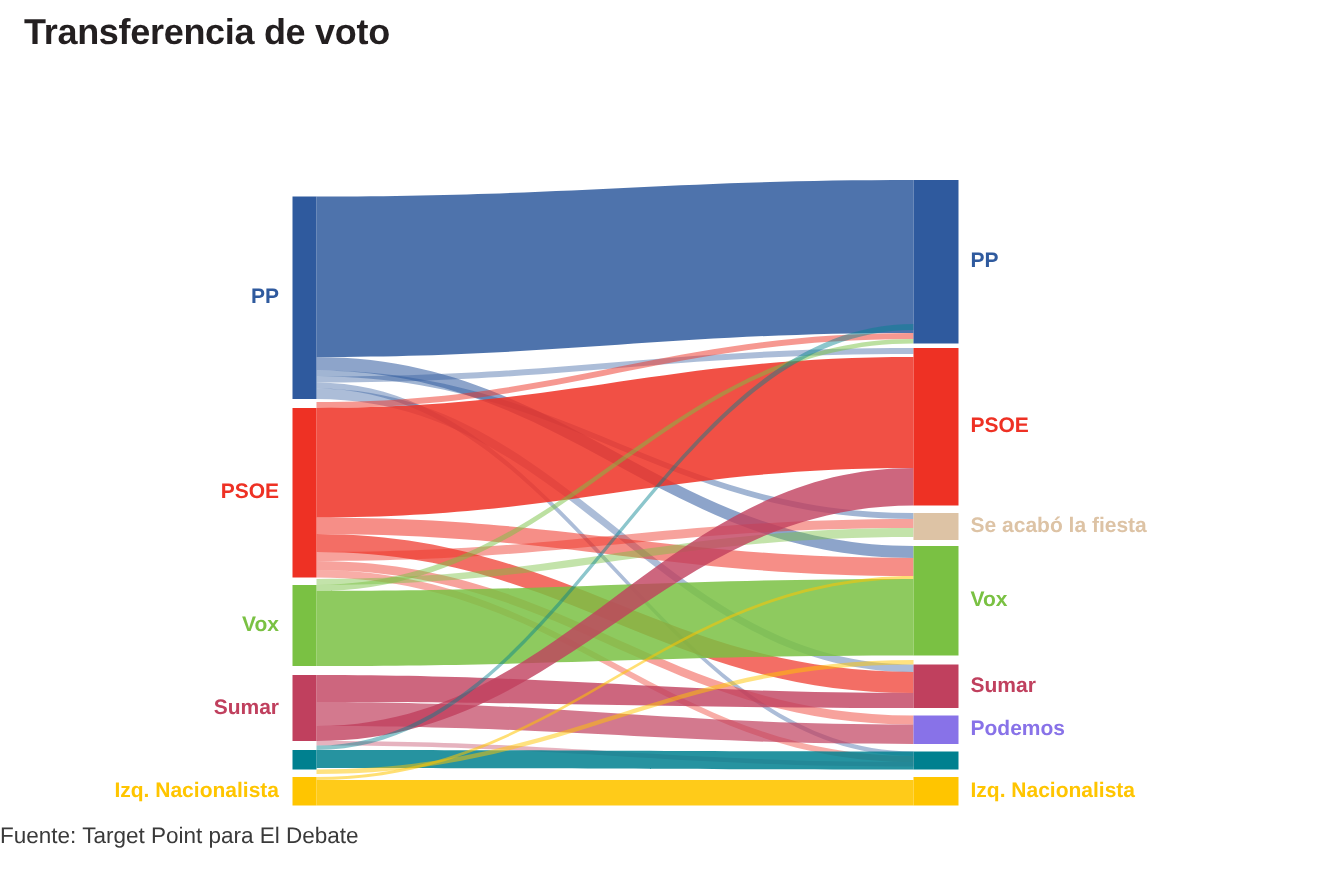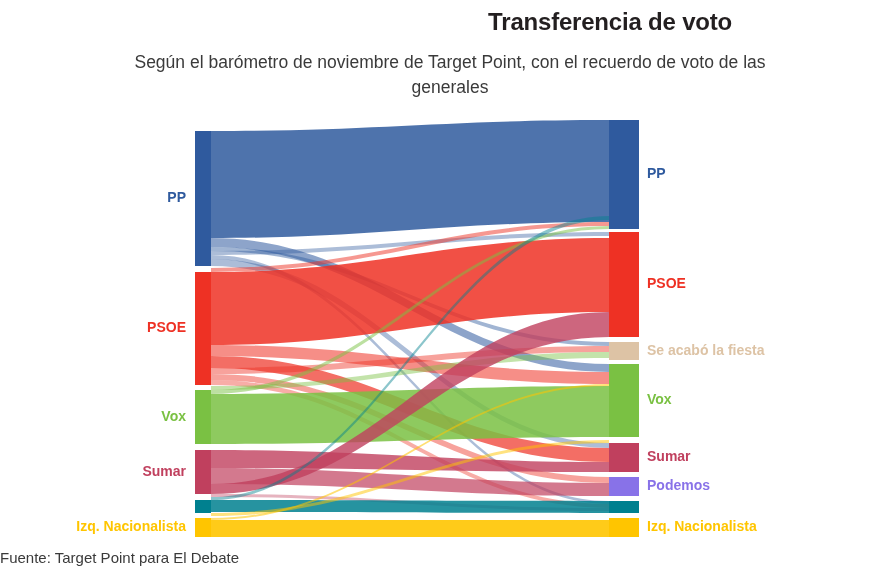--- a/index.html
+++ b/index.html
@@ -6,22 +6,22 @@
   body{
     width:896px;height:586px;
     background:#ffffff;
     font-family:"Liberation Sans", sans-serif;
     color:#2b2b2b;
     overflow:hidden;
   }
   #chart-root{position:relative;width:896px;height:586px;}
 
   .title{
-    position:absolute;left:0;top:8px;width:732px;
-    text-align:right;
+    position:absolute;left:16px;top:8px;width:732px;
+    text-align:left;
     font-size:24px;font-weight:bold;color:#231f20;
     letter-spacing:-0.2px;
   }
   .subtitle{
     position:absolute;left:120px;top:50px;width:660px;
     text-align:center;
     font-size:17.5px;font-weight:normal;color:#3a3a3a;
     line-height:25px;
   }
   .footer{
@@ -36,21 +36,20 @@
   }
   .lbl-left{text-anchor:end;}
   .lbl-right{text-anchor:start;}
 </style>
 </head>
 <body>
 
 <div id="chart-root">
 
   <div class="title">Transferencia de voto</div>
-  <div class="subtitle">Según el barómetro de noviembre de Target Point, con el recuerdo de voto de las generales</div>
 
   <svg id="sankey" width="896" height="586">
     <g id="links-group">
         <path d="M211,131 C378.15999999999997,131 441.84,120 609,120 L609,222 C441.84,222 378.15999999999997,238 211,238 Z" fill="#2f5a9e" fill-opacity="0.85" stroke="none"></path>
         <path d="M211,238 C378.15999999999997,238 441.84,364 609,364 L609,372 C441.84,372 378.15999999999997,247 211,247 Z" fill="#2f5a9e" fill-opacity="0.55" stroke="none"></path>
         <path d="M211,247 C378.15999999999997,247 441.84,342 609,342 L609,346 C441.84,346 378.15999999999997,251 211,251 Z" fill="#2f5a9e" fill-opacity="0.45" stroke="none"></path>
         <path d="M211,251 C378.15999999999997,251 441.84,232 609,232 L609,236 C441.84,236 378.15999999999997,255 211,255 Z" fill="#2f5a9e" fill-opacity="0.4" stroke="none"></path>
         <path d="M211,255 C378.15999999999997,255 441.84,501 609,501 L609,504 C441.84,504 378.15999999999997,259 211,259 Z" fill="#2f5a9e" fill-opacity="0.4" stroke="none"></path>
         <path d="M211,259 C378.15999999999997,259 441.84,443 609,443 L609,448 C441.84,448 378.15999999999997,266 211,266 Z" fill="#2f5a9e" fill-opacity="0.4" stroke="none"></path>
         <path d="M211,272 C378.15999999999997,272 441.84,238 609,238 L609,312 C441.84,312 378.15999999999997,345 211,345 Z" fill="#ee3124" fill-opacity="0.85" stroke="none"></path>

